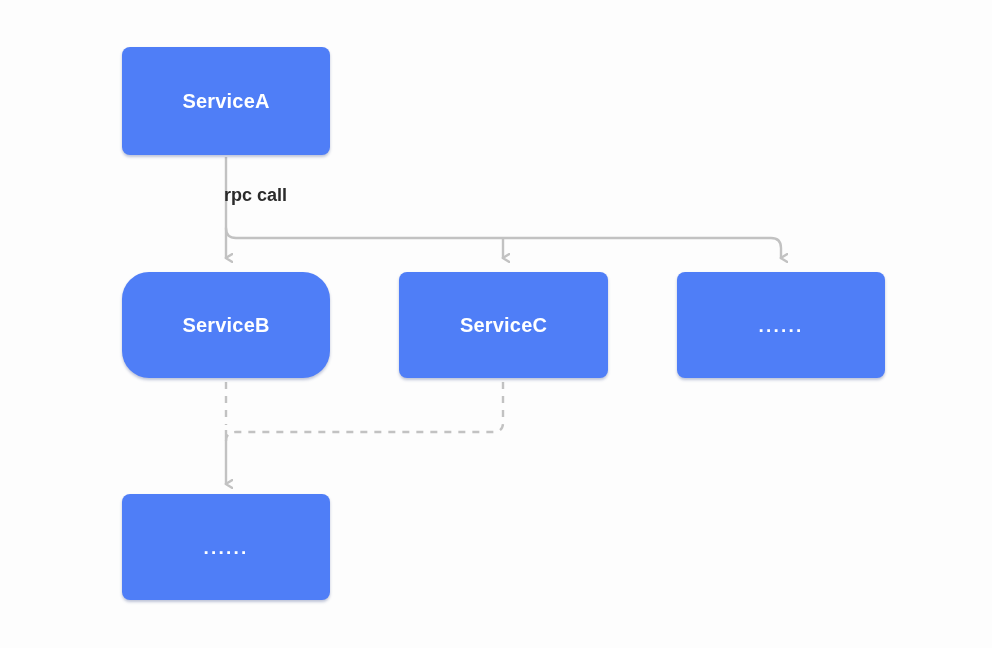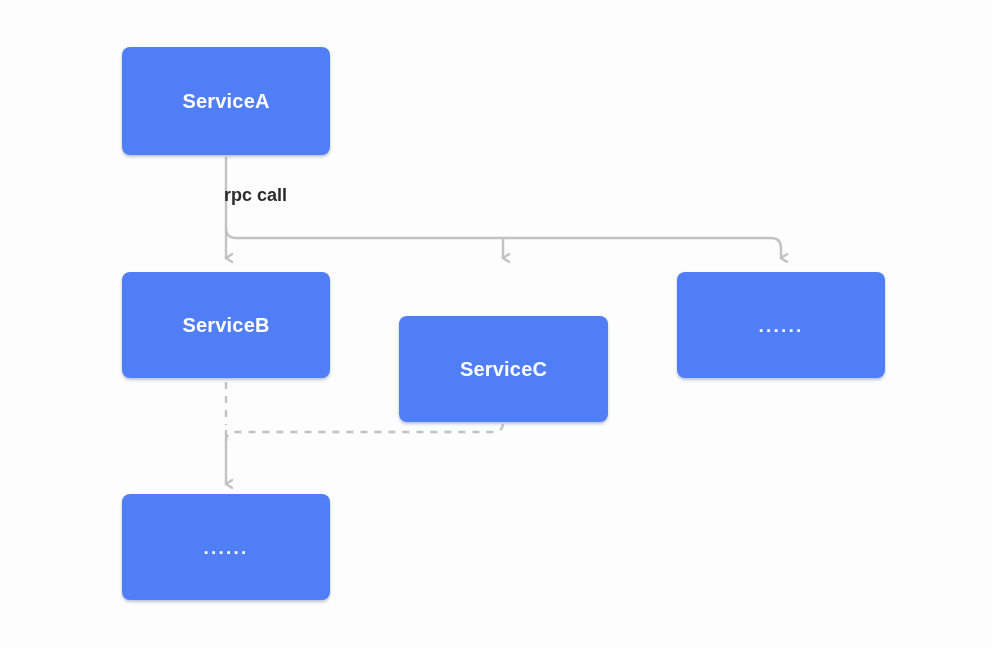--- a/index.html
+++ b/index.html
@@ -51,22 +51,22 @@
   }
   .edge-label {
     position: absolute;
     color: #2b2b2b;
     font-size: 18px;
     font-weight: bold;
     white-space: nowrap;
     z-index: 3;
   }
   #node-service-a { left: 122px; top: 47px;  width: 208px; height: 108px; text-align: center; }
-  #node-service-b { left: 122px; top: 272px; width: 208px; height: 106px; }
-  #node-service-c { left: 399px; top: 272px; width: 209px; height: 106px; margin-top: 44px; }
+  #node-service-b { left: 122px; top: 272px; width: 208px; height: 106px; border-radius: 27px; }
+  #node-service-c { left: 399px; top: 272px; width: 209px; height: 106px; }
   #node-more-right { left: 677px; top: 272px; width: 208px; height: 106px; }
   #node-more-bottom{ left: 122px; top: 494px; width: 208px; height: 106px; }
   #label-rpc-call  { left: 224px; top: 185px; }
 </style>
 </head>
 <body>
 
 <div id="canvas">
 
   <svg id="wires" viewBox="0 0 992 648" width="992" height="648" xmlns="http://www.w3.org/2000/svg">

